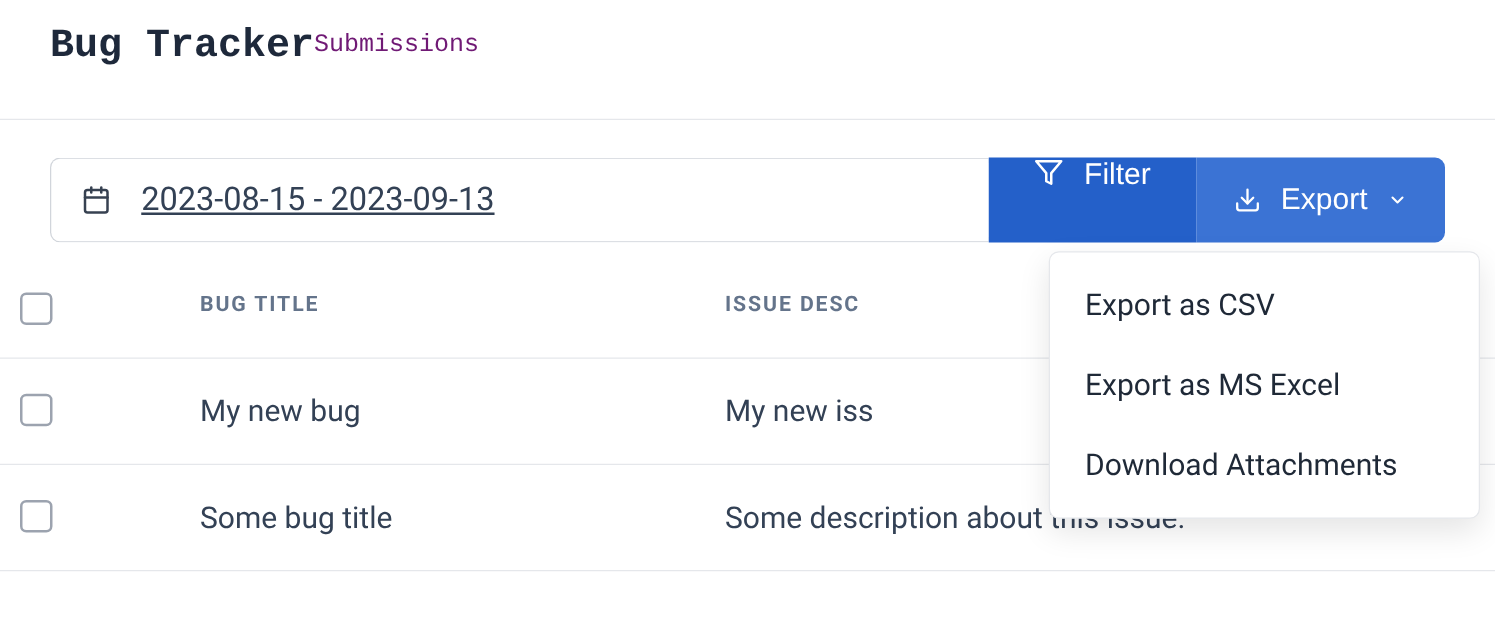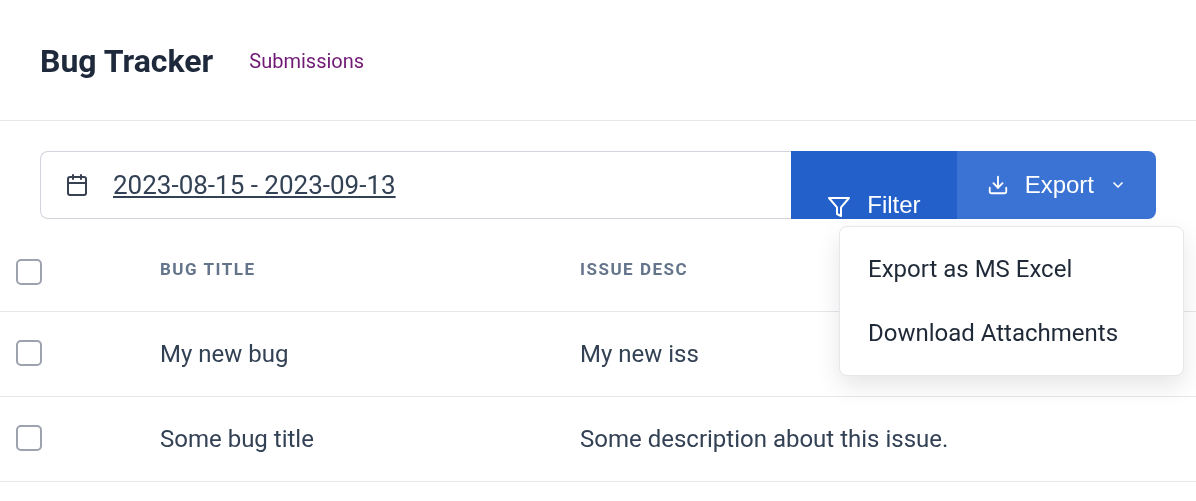--- a/index.html
+++ b/index.html
@@ -10,23 +10,23 @@
     body {
       font-family: -apple-system, BlinkMacSystemFont, "Segoe UI", Roboto, Helvetica, Arial, sans-serif;
       background: #fff;
       width: 1196px;
       height: 501px;
       overflow: hidden;
     }
     .header {
       display: flex;
       align-items: center;
-      padding: 42px 40px 40px 40px;
-      gap: 36px;
+      padding: 18px 40px 40px 40px;
       border-bottom: 1px solid #e5e7eb;
+      font-family: Liberation Mono, monospace;
     }
     .app-title {
       font-size: 32px;
       font-weight: 700;
       color: #1e293b;
     }
     .tab {
       font-size: 20px;
       font-weight: 400;
       color: #701a75;
@@ -51,21 +51,21 @@
       cursor: pointer;
       text-decoration: underline;
     }
     .date-input svg {
       width: 24px;
       height: 24px;
       stroke: #374151;
     }
     .filter-btn {
       display: flex;
-      align-items: flex-end;
+      align-items: flex-start;
       gap: 16px;
       background: #2460c9;
       color: #fff;
       border: none;
       padding: 0 36px;
       font-size: 24px;
       font-weight: 500;
       cursor: pointer;
     }
     .filter-btn svg {
@@ -195,20 +195,21 @@
       <polyline points="7 10 12 15 17 10"></polyline>
       <line x1="12" y1="15" x2="12" y2="3"></line>
     </svg>
     <span>Export</span>
     <svg class="chev" viewBox="0 0 24 24" fill="none" stroke-width="2.5" stroke-linecap="round" stroke-linejoin="round">
       <polyline points="6 9 12 15 18 9"></polyline>
     </svg>
   </button>
 
   <div class="dropdown">
+    <div class="dropdown-item">Export as CSV</div>
     <div class="dropdown-item">Export as MS Excel</div>
     <div class="dropdown-item">Download Attachments</div>
   </div>
 </div>
 
 <div class="table">
   <div class="thead">
     <div class="chk-col">
       <div class="checkbox"></div>
     </div>

